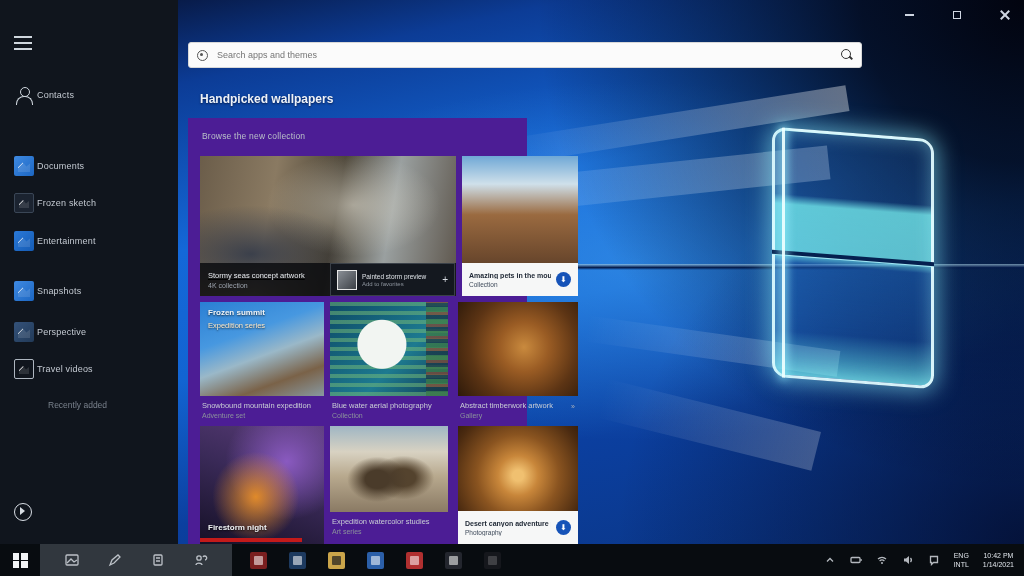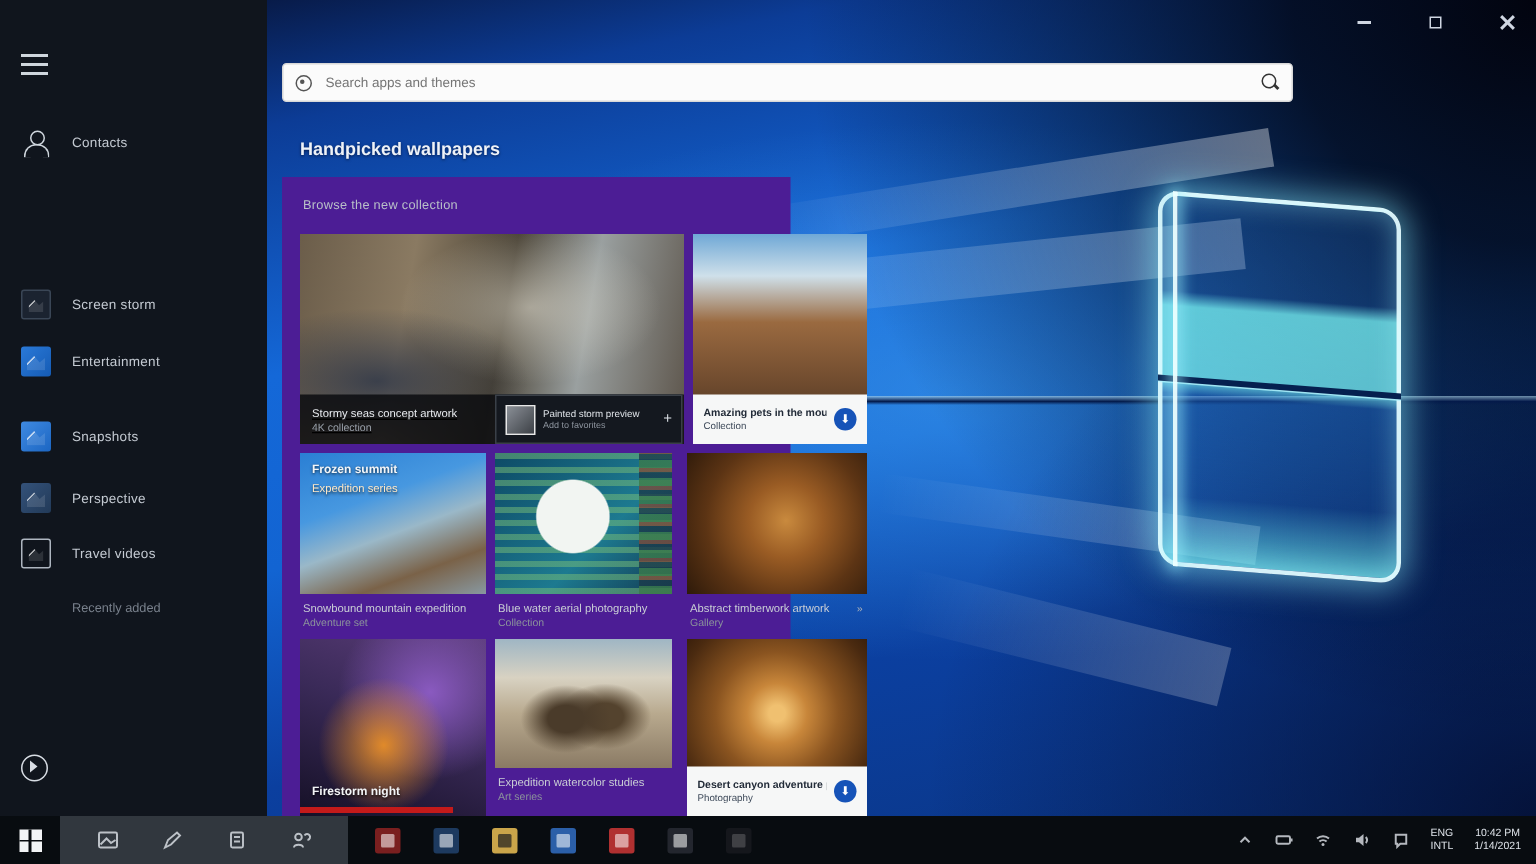--- a/index.html
+++ b/index.html
@@ -40,21 +40,21 @@
   .wc .bar{width:9px;height:2px;background:#cfd6e2;}
   .wc .box{width:8px;height:8px;border:1.5px solid #cfd6e2;}
   .wc .x{position:relative;width:10px;height:10px;}
   .wc .x::before,.wc .x::after{content:"";position:absolute;left:4px;top:-1px;width:2px;height:12px;background:#cfd6e2;}
   .wc .x::before{transform:rotate(45deg);} .wc .x::after{transform:rotate(-45deg);}
 
   
   .sidebar{position:absolute;left:0;top:0;width:178px;height:544px;background:#10151d;z-index:20;}
   .hamburger{position:absolute;left:14px;top:36px;width:18px;height:14px;display:flex;flex-direction:column;justify-content:space-between;}
   .hamburger span{display:block;height:2px;background:#cfd6dd;}
-  .side-item{position:absolute;left:14px;width:160px;height:26px;display:flex;align-items:center;gap:14px;cursor:default;}
+  .side-item{position:absolute;left:14px;width:160px;height:26px;display:flex;align-items:center;gap:3px;cursor:default;}
   .side-item .label{font-size:9px;color:#c4cad2;letter-spacing:.2px;}
   .tileicon{width:20px;height:20px;border-radius:2px;position:relative;flex:0 0 20px;}
   .tileicon.blue{background:linear-gradient(135deg,#2a79d8,#155bb4);}
   .tileicon.blue2{background:linear-gradient(135deg,#3f8ae2,#1c66c2);}
   .tileicon.steel{background:linear-gradient(135deg,#34527a,#223a58);}
   .tileicon.dark{background:#1b2330;border:1px solid #3a4656;}
   .tileicon.outline{background:transparent;border:1.5px solid #aeb6c0;}
   .tileicon .glyph{position:absolute;inset:4px;background:
      linear-gradient(135deg, rgba(255,255,255,.85) 0 35%, rgba(255,255,255,.15) 36% 100%);
      clip-path:polygon(0 60%,40% 20%,70% 55%,100% 30%,100% 100%,0 100%);opacity:.8;}
@@ -197,25 +197,31 @@
     <div class="hamburger">
         <span></span>
         <span></span>
         <span></span>
       </div>
 
     <div class="side-item" style="top:82px">
       <span class="person"></span>
       <span class="label">Contacts</span>
     </div>
+    <div class="side-item" style="top:153px">
+      <span class="tileicon blue2">
+          <span class="glyph"></span>
+        </span>
+      <span class="label">Documents</span>
+    </div>
     <div class="side-item" style="top:190px">
       <span class="tileicon dark">
           <span class="glyph"></span>
         </span>
-      <span class="label">Screen storm</span>
+      <span class="label">Frozen sketch</span>
     </div>
     <div class="side-item" style="top:228px">
       <span class="tileicon blue">
           <span class="glyph"></span>
         </span>
       <span class="label">Entertainment</span>
     </div>
     <div class="side-item" style="top:278px">
       <span class="tileicon blue2">
           <span class="glyph"></span>

